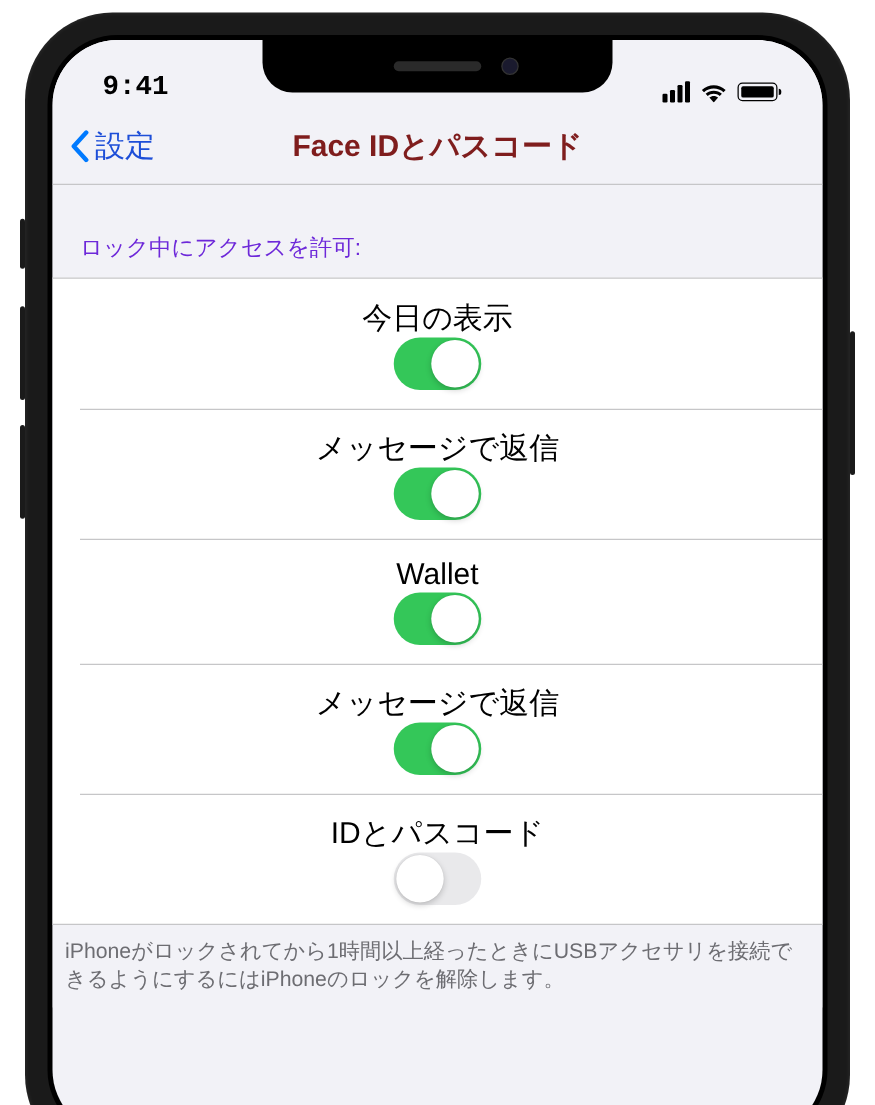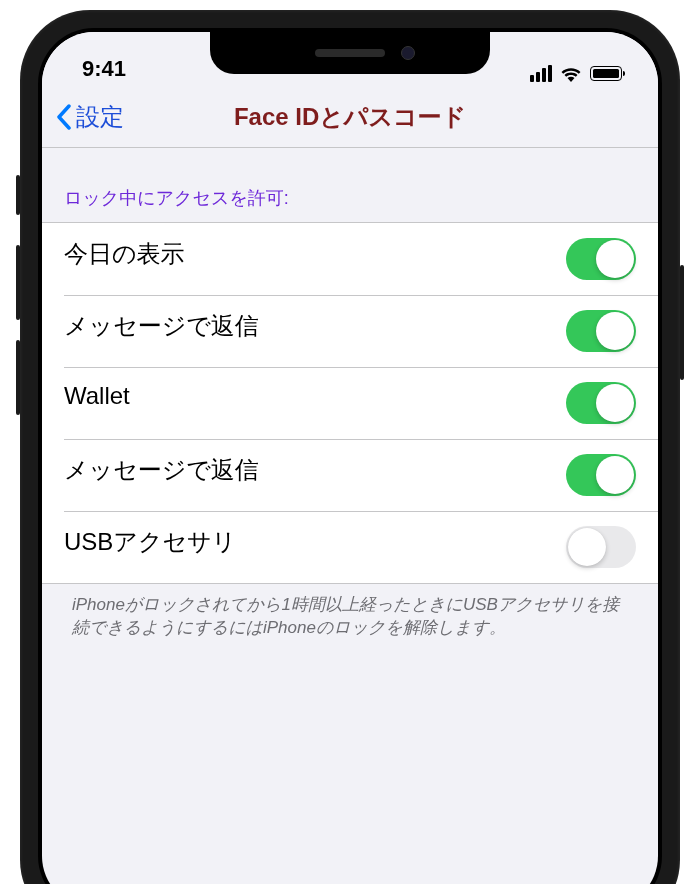--- a/index.html
+++ b/index.html
@@ -84,20 +84,21 @@
     .side-button.left2 { left: -4px; top: 235px; width: 4px; height: 75px; }
     .side-button.left3 { left: -4px; top: 330px; width: 4px; height: 75px; }
     .side-button.right1 { right: -4px; top: 255px; width: 4px; height: 115px; }
     .status-bar {
       height: 54px;
       display: flex;
       align-items: flex-end;
       justify-content: space-between;
       padding: 0 36px 4px 40px;
       background: #f2f2f7;
+      font-family: Liberation Mono, monospace;
     }
     .status-time {
       font-size: 22px;
       font-weight: 600;
       color: #000;
     }
     .status-icons {
       display: flex;
       align-items: center;
       gap: 8px;
@@ -181,25 +182,26 @@
       font-size: 18px;
       color: #6d28d9;
     }
     .list {
       background: #fff;
       border-top: 0.5px solid #c6c6c8;
       border-bottom: 0.5px solid #c6c6c8;
     }
     .list-item {
       display: flex;
-      align-items: flex-start;
+      align-items: center;
       justify-content: space-between;
       padding: 15px 22px;
       min-height: 62px;
       position: relative;
+      flex-direction: column;
     }
     .list-item:not(:last-child)::after {
       content: '';
       position: absolute;
       bottom: 0;
       left: 22px;
       right: 0;
       height: 0.5px;
       background: #c6c6c8;
     }
@@ -231,25 +233,24 @@
       box-shadow: 0 2px 5px rgba(0,0,0,0.2), 0 0 1px rgba(0,0,0,0.1);
       transition: left 0.2s;
     }
     .toggle.on .toggle-knob {
       left: 30px;
     }
     .toggle.off .toggle-knob {
       left: 2px;
     }
     .footer-text {
-      padding: 10px 30px;
+      padding: 10px 10px;
       font-size: 17px;
       line-height: 1.35;
       color: #6d6d72;
-      font-style: italic;
     }
   </style>
 </head>
 <body>
 
 <div class="phone-frame">
   <div class="side-button left1"></div>
   <div class="side-button left2"></div>
   <div class="side-button left3"></div>
   <div class="side-button right1"></div>
@@ -311,21 +312,21 @@
                 <div class="toggle-knob"></div>
               </div>
             </div>
             <div class="list-item">
               <div class="item-label">メッセージで返信</div>
               <div class="toggle on">
                 <div class="toggle-knob"></div>
               </div>
             </div>
             <div class="list-item">
-              <div class="item-label">USBアクセサリ</div>
+              <div class="item-label">IDとパスコード</div>
               <div class="toggle off">
                 <div class="toggle-knob"></div>
               </div>
             </div>
           </div>
         <div class="footer-text">iPhoneがロックされてから1時間以上経ったときにUSBアクセサリを接続できるようにするにはiPhoneのロックを解除します。</div>
       </div>
 
     </div>
   </div>

